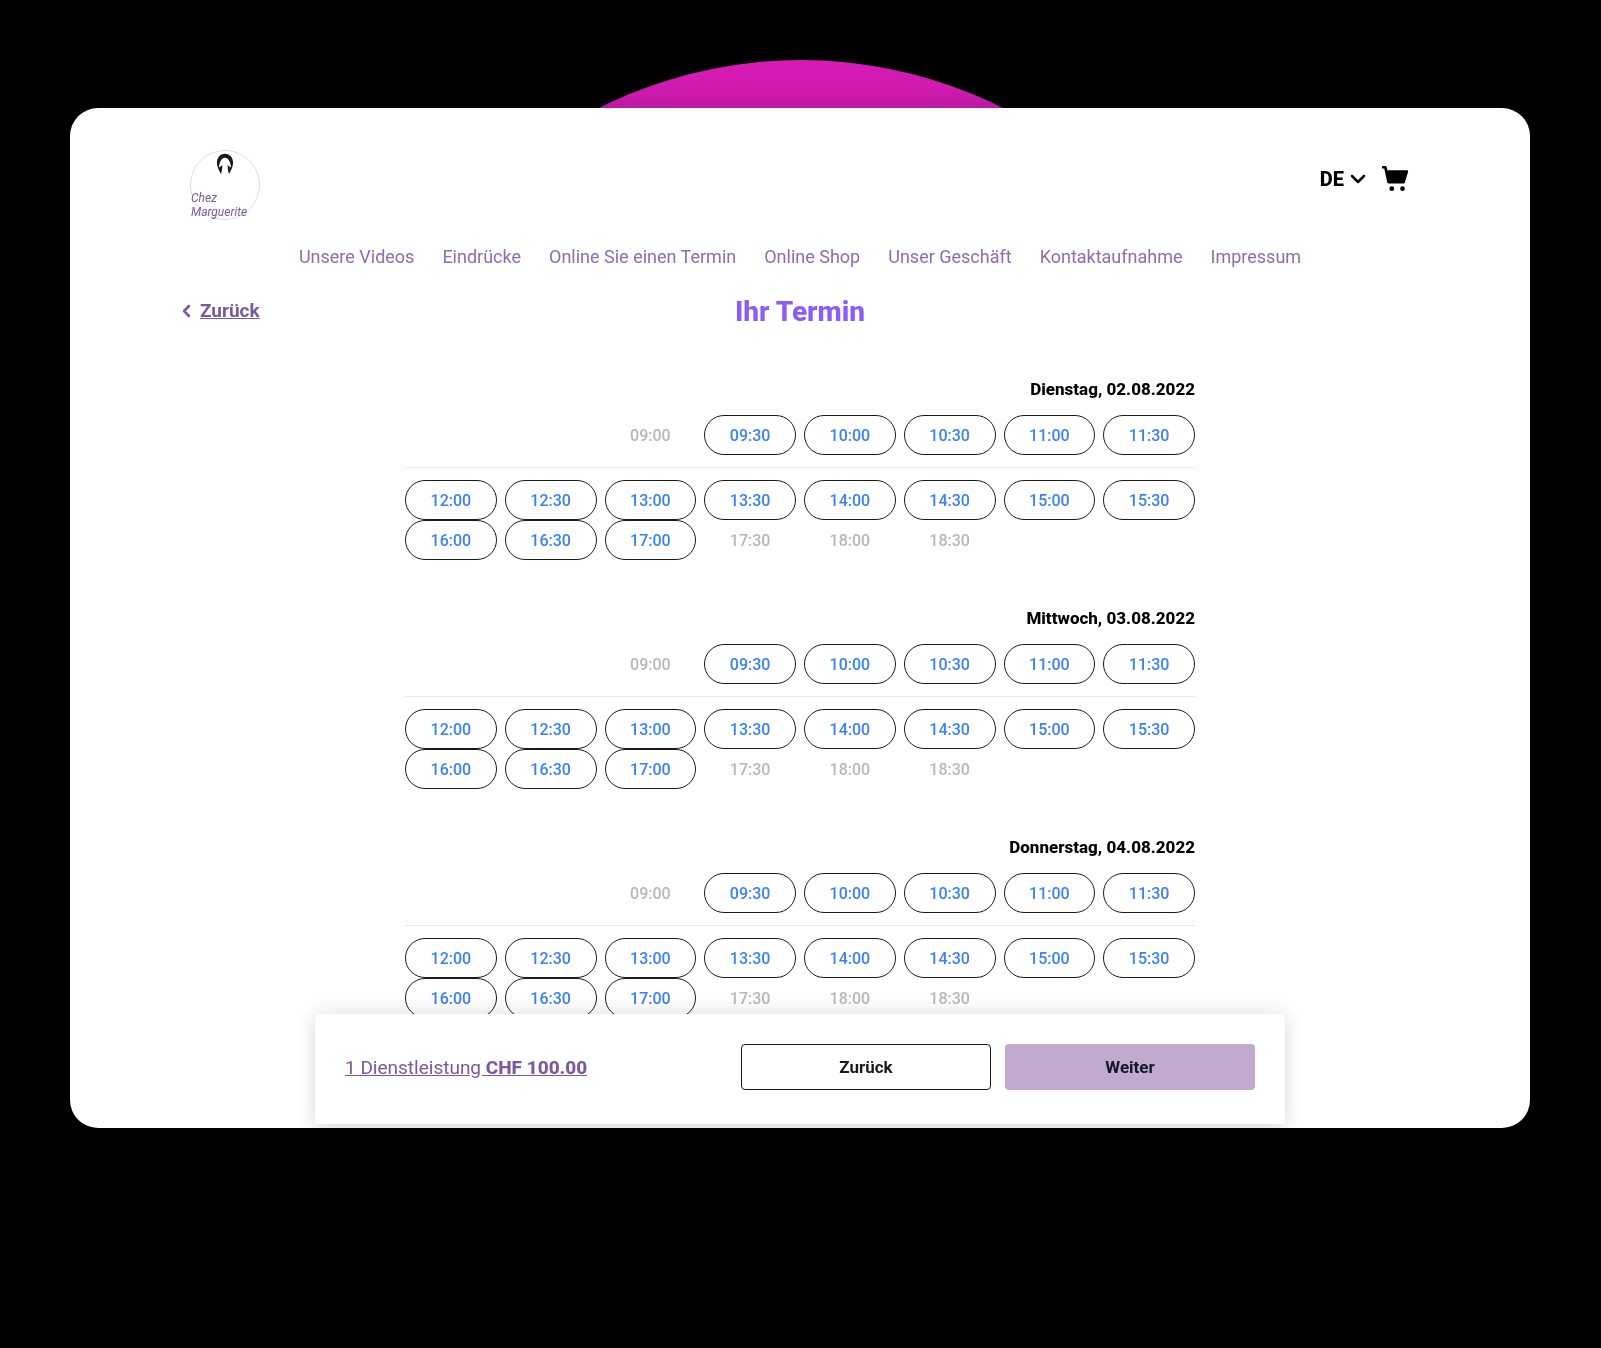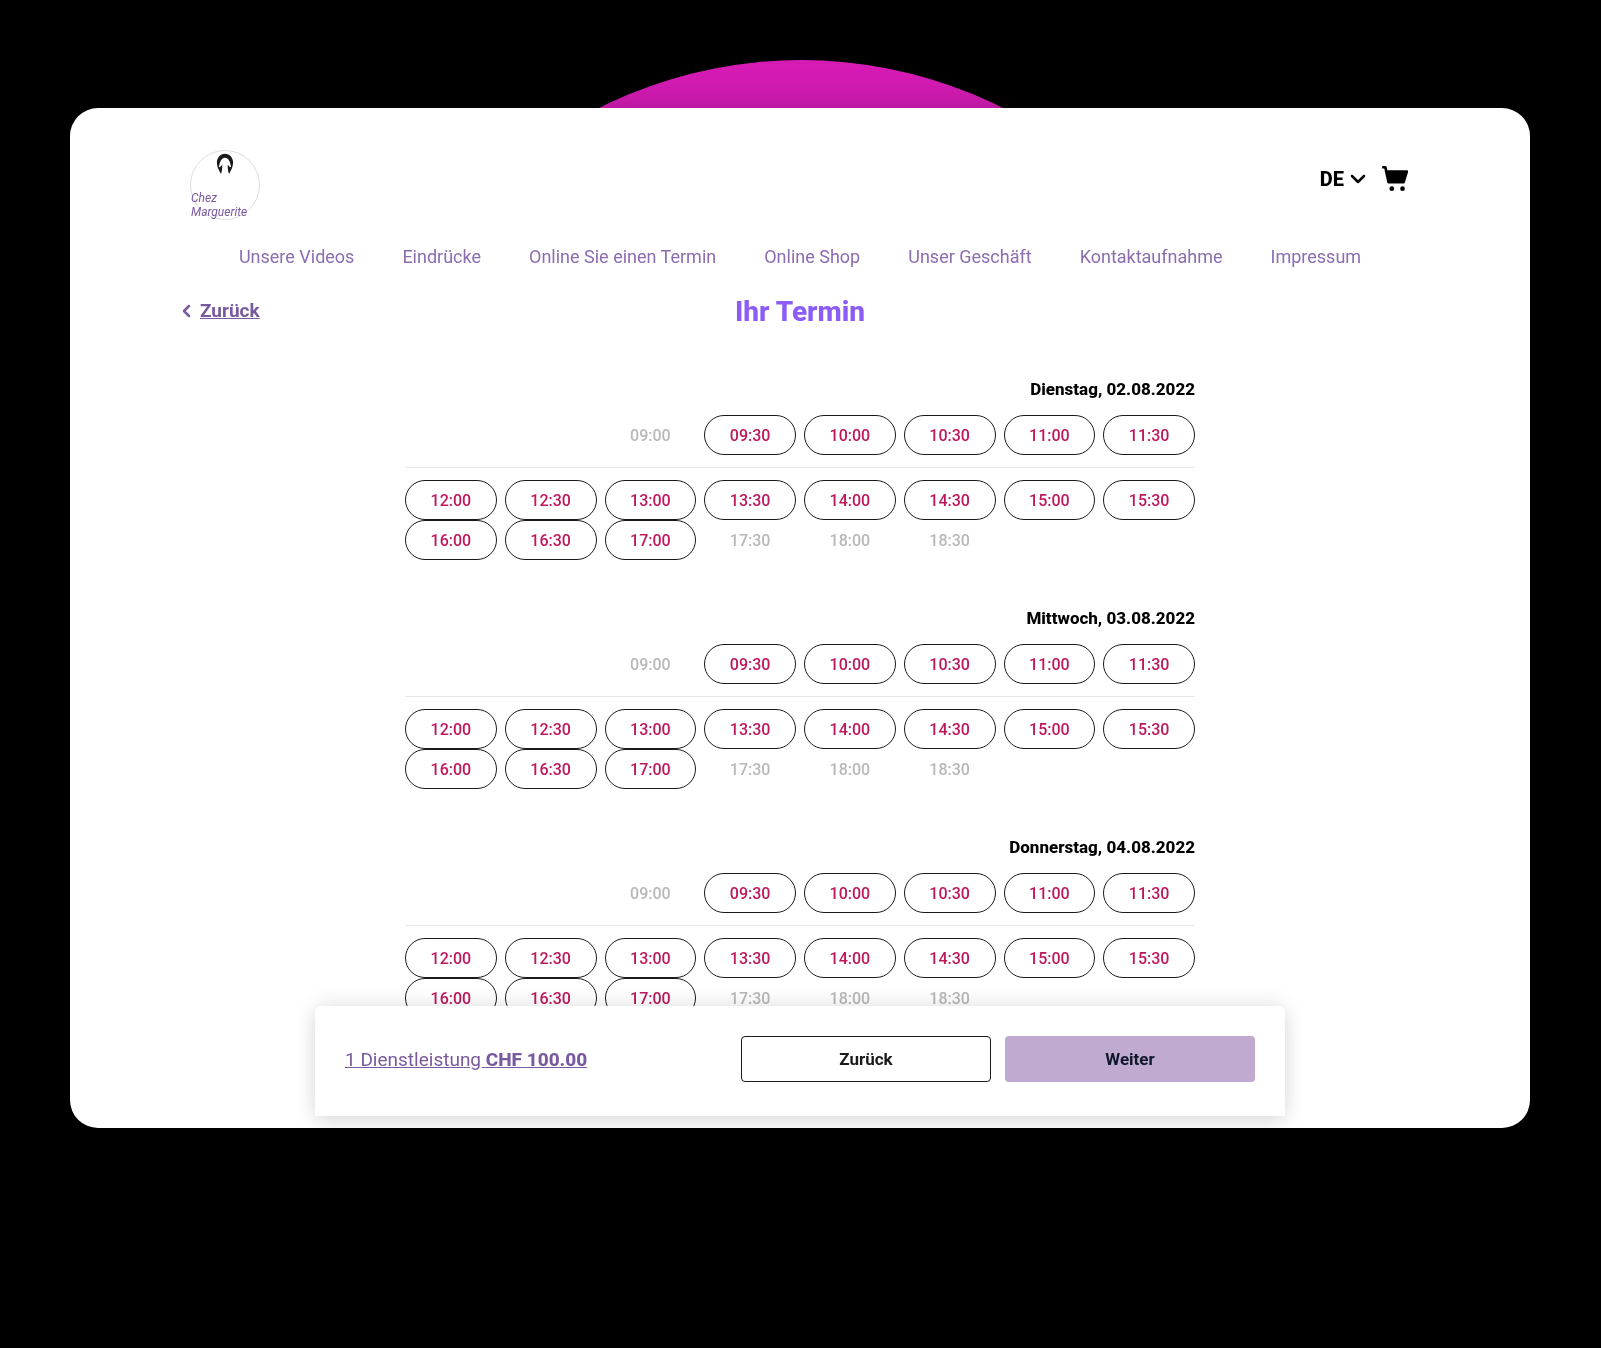--- a/index.html
+++ b/index.html
@@ -67,21 +67,21 @@
     font-size: 20px;
     display: flex;
     align-items: center;
     gap: 6px;
     cursor: pointer;
   }
   .cart-icon { width: 30px; height: 30px; cursor: pointer; }
   .nav {
     display: flex;
     justify-content: center;
-    gap: 48px;
+    gap: 28px;
     padding: 6px 0 28px 0;
   }
   .nav a {
     color: #8c6db0;
     font-size: 18px;
     text-decoration: none;
     cursor: pointer;
   }
   .topbar {
     position: relative;
@@ -130,37 +130,37 @@
     height: 40px;
     border-radius: 20px;
     display: flex;
     align-items: center;
     justify-content: center;
     font-size: 16px;
     font-weight: 500;
   }
   .slot.enabled {
     border: 1.5px solid #1a1a1a;
-    color: #be185d;
+    color: #3b82f6;
     cursor: pointer;
     background: #fff;
   }
   .slot.disabled {
     color: #b8b8b8;
     border: none;
     cursor: default;
   }
   .divider {
     border: none;
     border-top: 1px solid #e8e8e8;
     margin: 12px 0;
   }
   .footer-bar {
     position: absolute;
-    bottom: 12px;
+    bottom: 4px;
     left: 50%;
     transform: translateX(-50%);
     width: 970px;
     background: #fff;
     border-radius: 6px 6px 0 0;
     box-shadow: 0 -4px 20px rgba(0,0,0,0.08), 0 8px 20px rgba(0,0,0,0.10);
     padding: 30px 30px 34px 30px;
     display: flex;
     align-items: center;
     justify-content: space-between;

